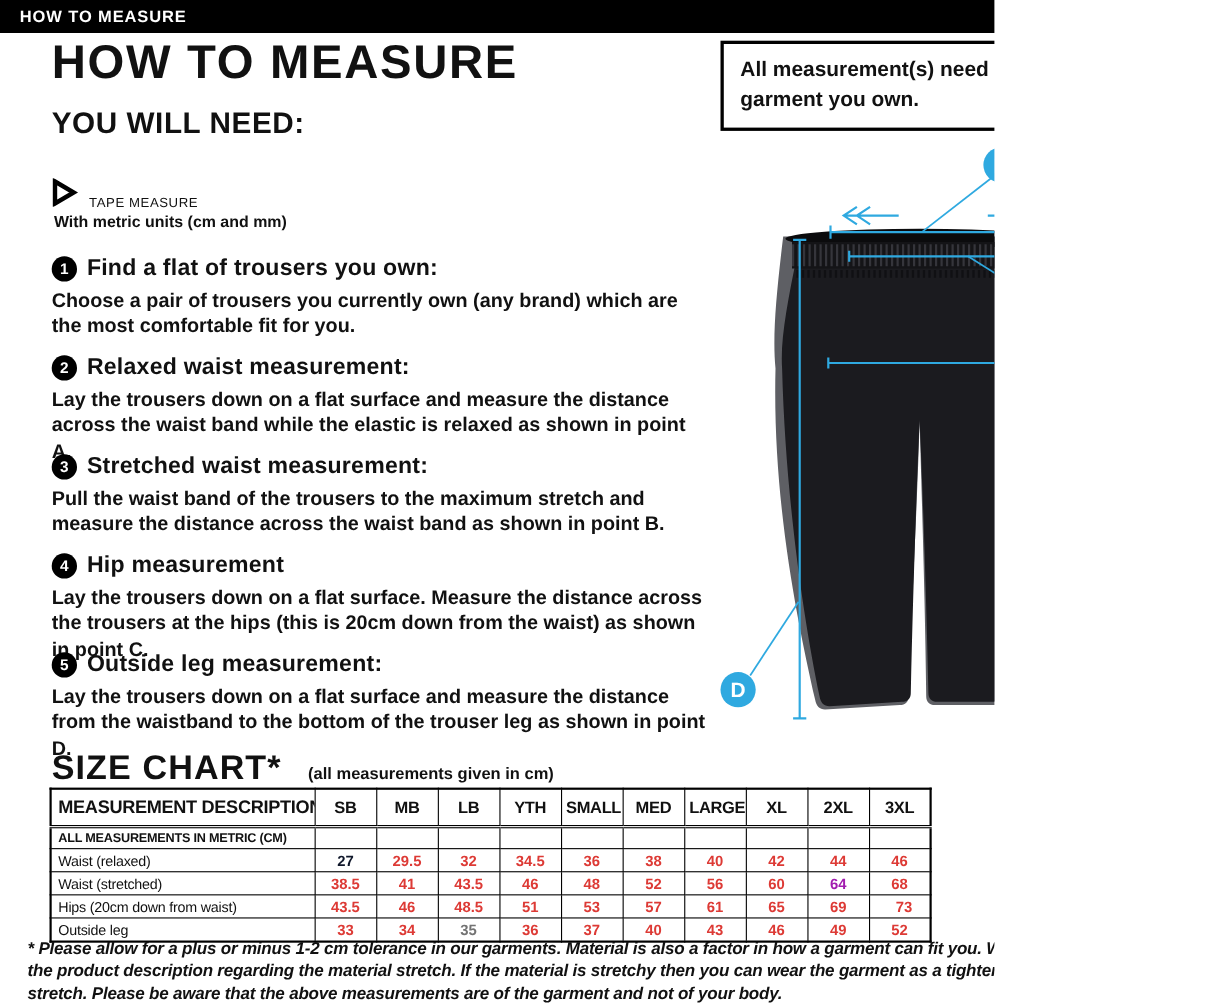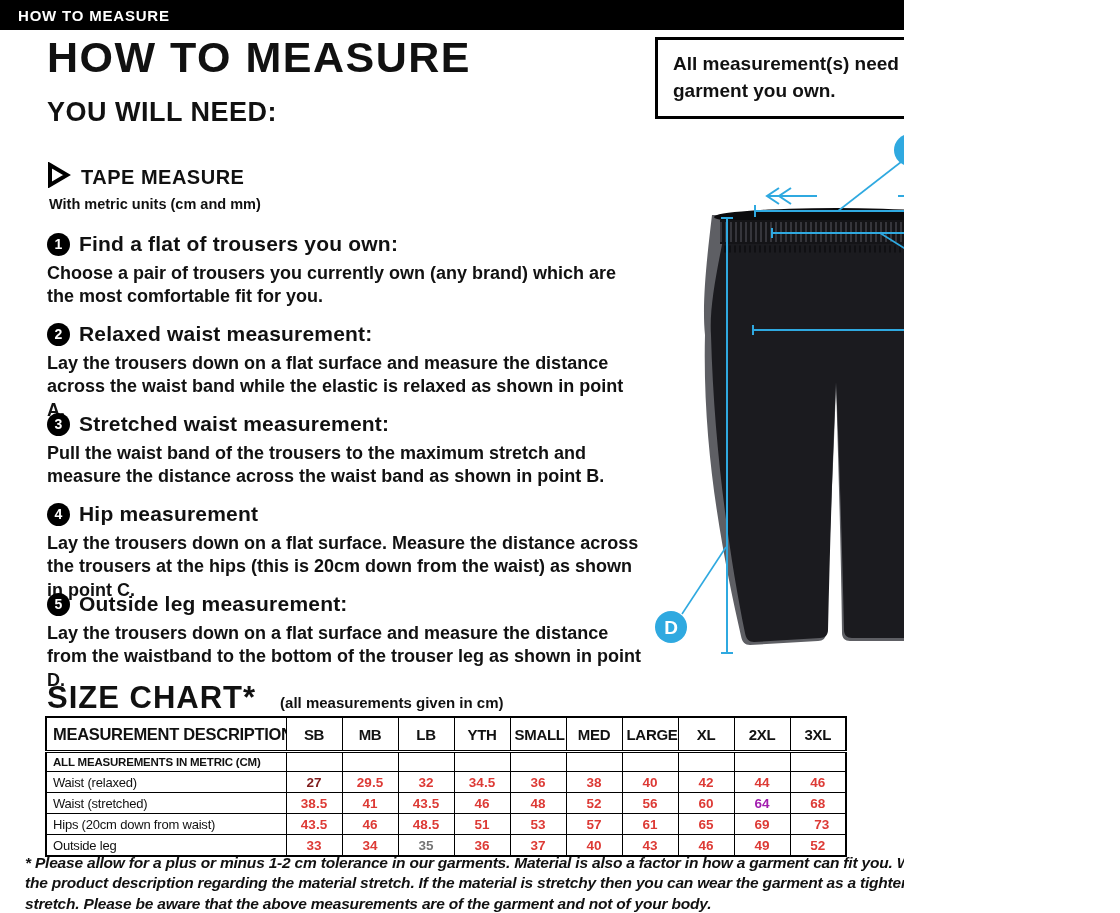--- a/index.html
+++ b/index.html
@@ -15,21 +15,21 @@
 
   
   .h1{position:absolute;left:47px;top:33px;font-size:43px;font-weight:bold;letter-spacing:1.5px;}
   .h2{position:absolute;left:47px;top:97px;font-size:27px;font-weight:bold;letter-spacing:.5px;}
 
   
   .notice{position:absolute;left:607px;top:37px;width:448px;border:3px solid #000;padding:11px 15px;font-size:19px;font-weight:bold;line-height:1.42;margin-left:48px;}
 
   
   .tape{position:absolute;left:47px;top:162px;}
-  .tape-head{display:flex;align-items:center;gap:10px;font-size:20px;font-weight:bold;letter-spacing:.5px;}
+  .tape-head{display:flex;align-items:flex-end;gap:10px;font-size:12px;font-weight:normal;letter-spacing:.5px;}
   .tape-sub{font-size:14.5px;font-weight:bold;margin-top:3px;padding-left:2px;}
 
   
   .step{position:absolute;left:47px;width:600px;}
   .step-head{display:flex;align-items:center;gap:9px;}
   .badge{width:23px;height:23px;border-radius:50%;background:#000;color:#fff;font-size:14px;font-weight:bold;display:flex;align-items:center;justify-content:center;flex:0 0 23px;}
   .step-title{font-size:21px;font-weight:bold;letter-spacing:.2px;}
   .step-body{margin-top:6px;font-size:18px;font-weight:bold;line-height:1.3;width:595px;}
 
   
@@ -210,21 +210,21 @@
           <td></td>
           <td></td>
           <td></td>
           <td></td>
           <td></td>
           <td></td>
           <td></td>
     </tr>
     <tr class="vals">
       <td class="lbl">Waist (relaxed)</td>
-      <td class="num" style="color: #7f1d1d;">27</td>
+      <td class="num" style="color: #0f172a;">27</td>
       <td class="num" style="color: rgb(221, 58, 53);">29.5</td>
       <td class="num" style="color: rgb(221, 58, 53);">32</td>
       <td class="num" style="color: rgb(221, 58, 53);">34.5</td>
       <td class="num" style="color: rgb(221, 58, 53);">36</td>
       <td class="num" style="color: rgb(221, 58, 53);">38</td>
       <td class="num" style="color: rgb(221, 58, 53);">40</td>
       <td class="num" style="color: rgb(221, 58, 53);">42</td>
       <td class="num" style="color: rgb(221, 58, 53);">44</td>
       <td class="num" style="color: rgb(221, 58, 53);">46</td>
     </tr>

